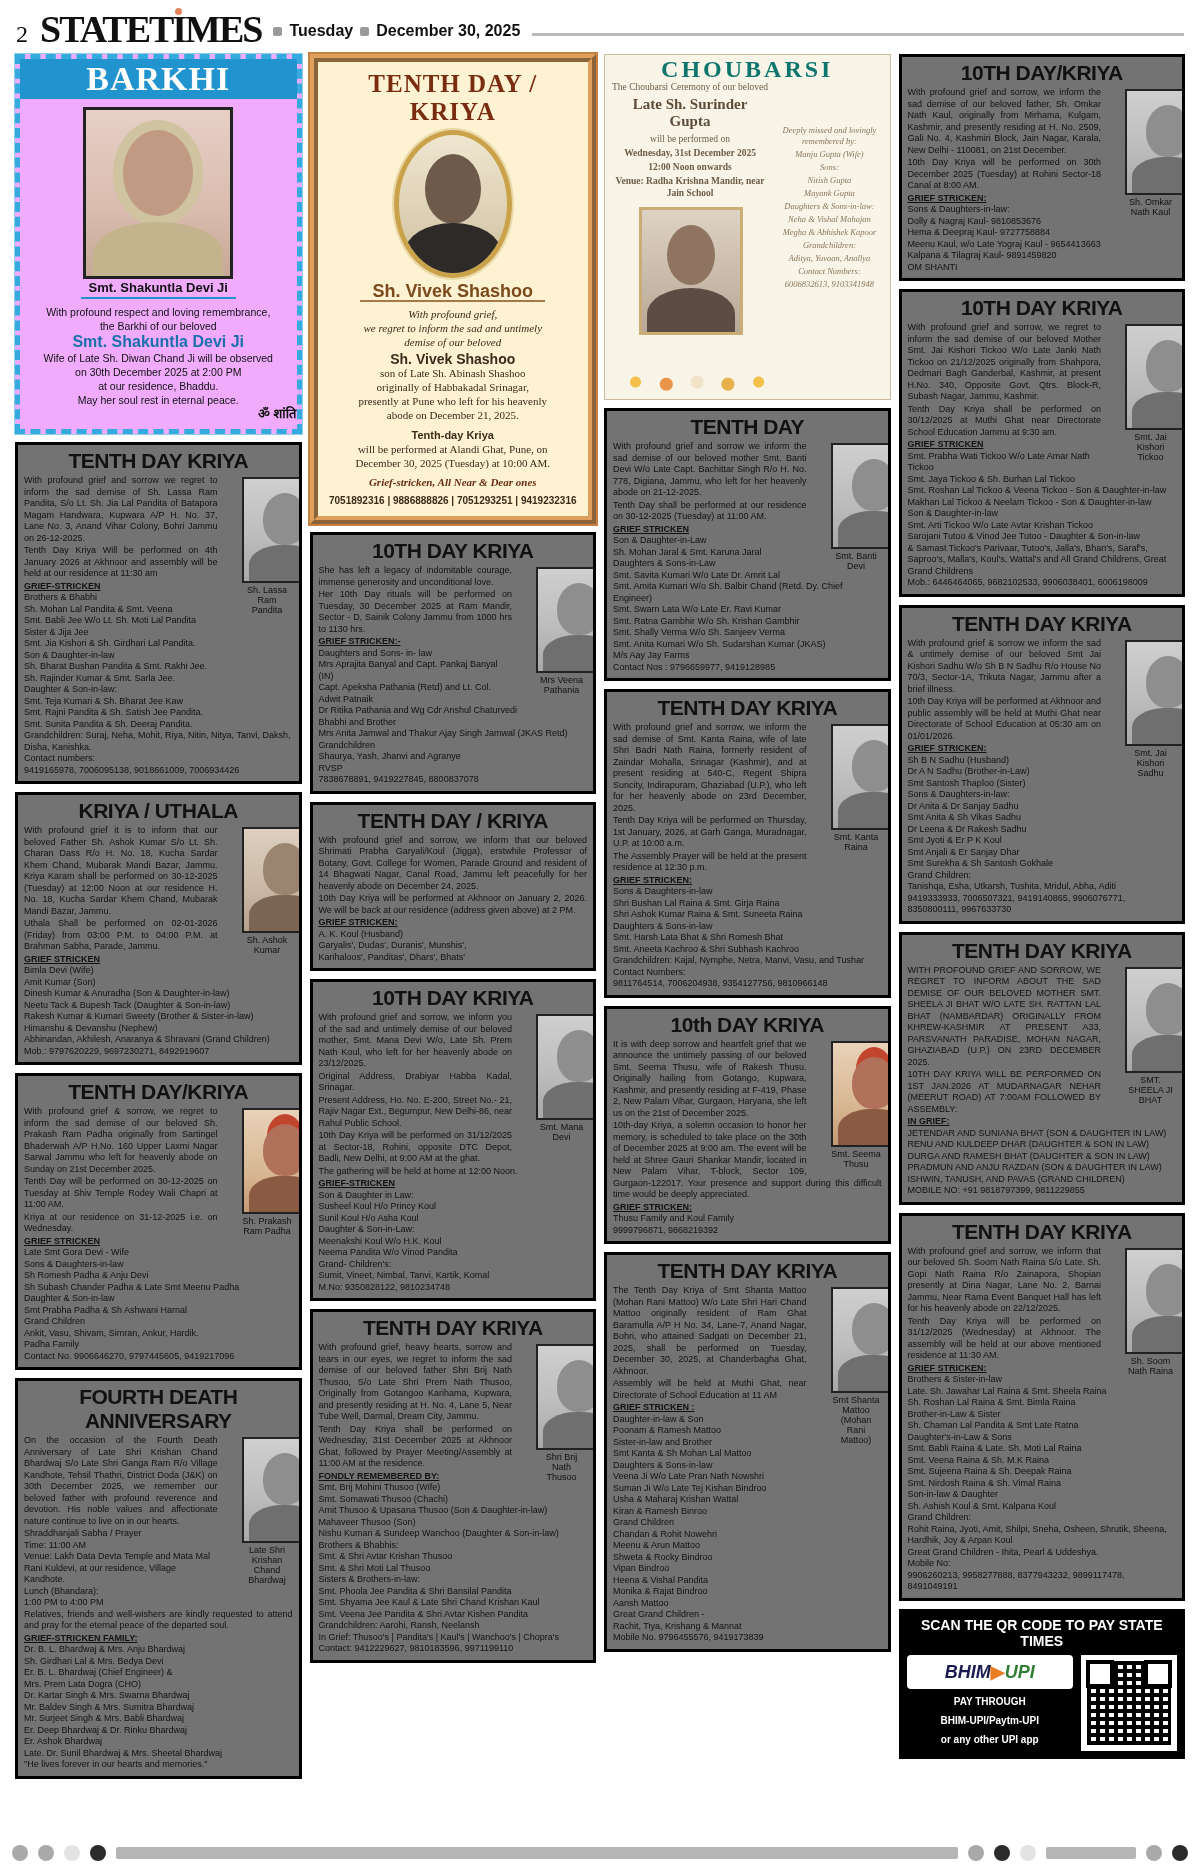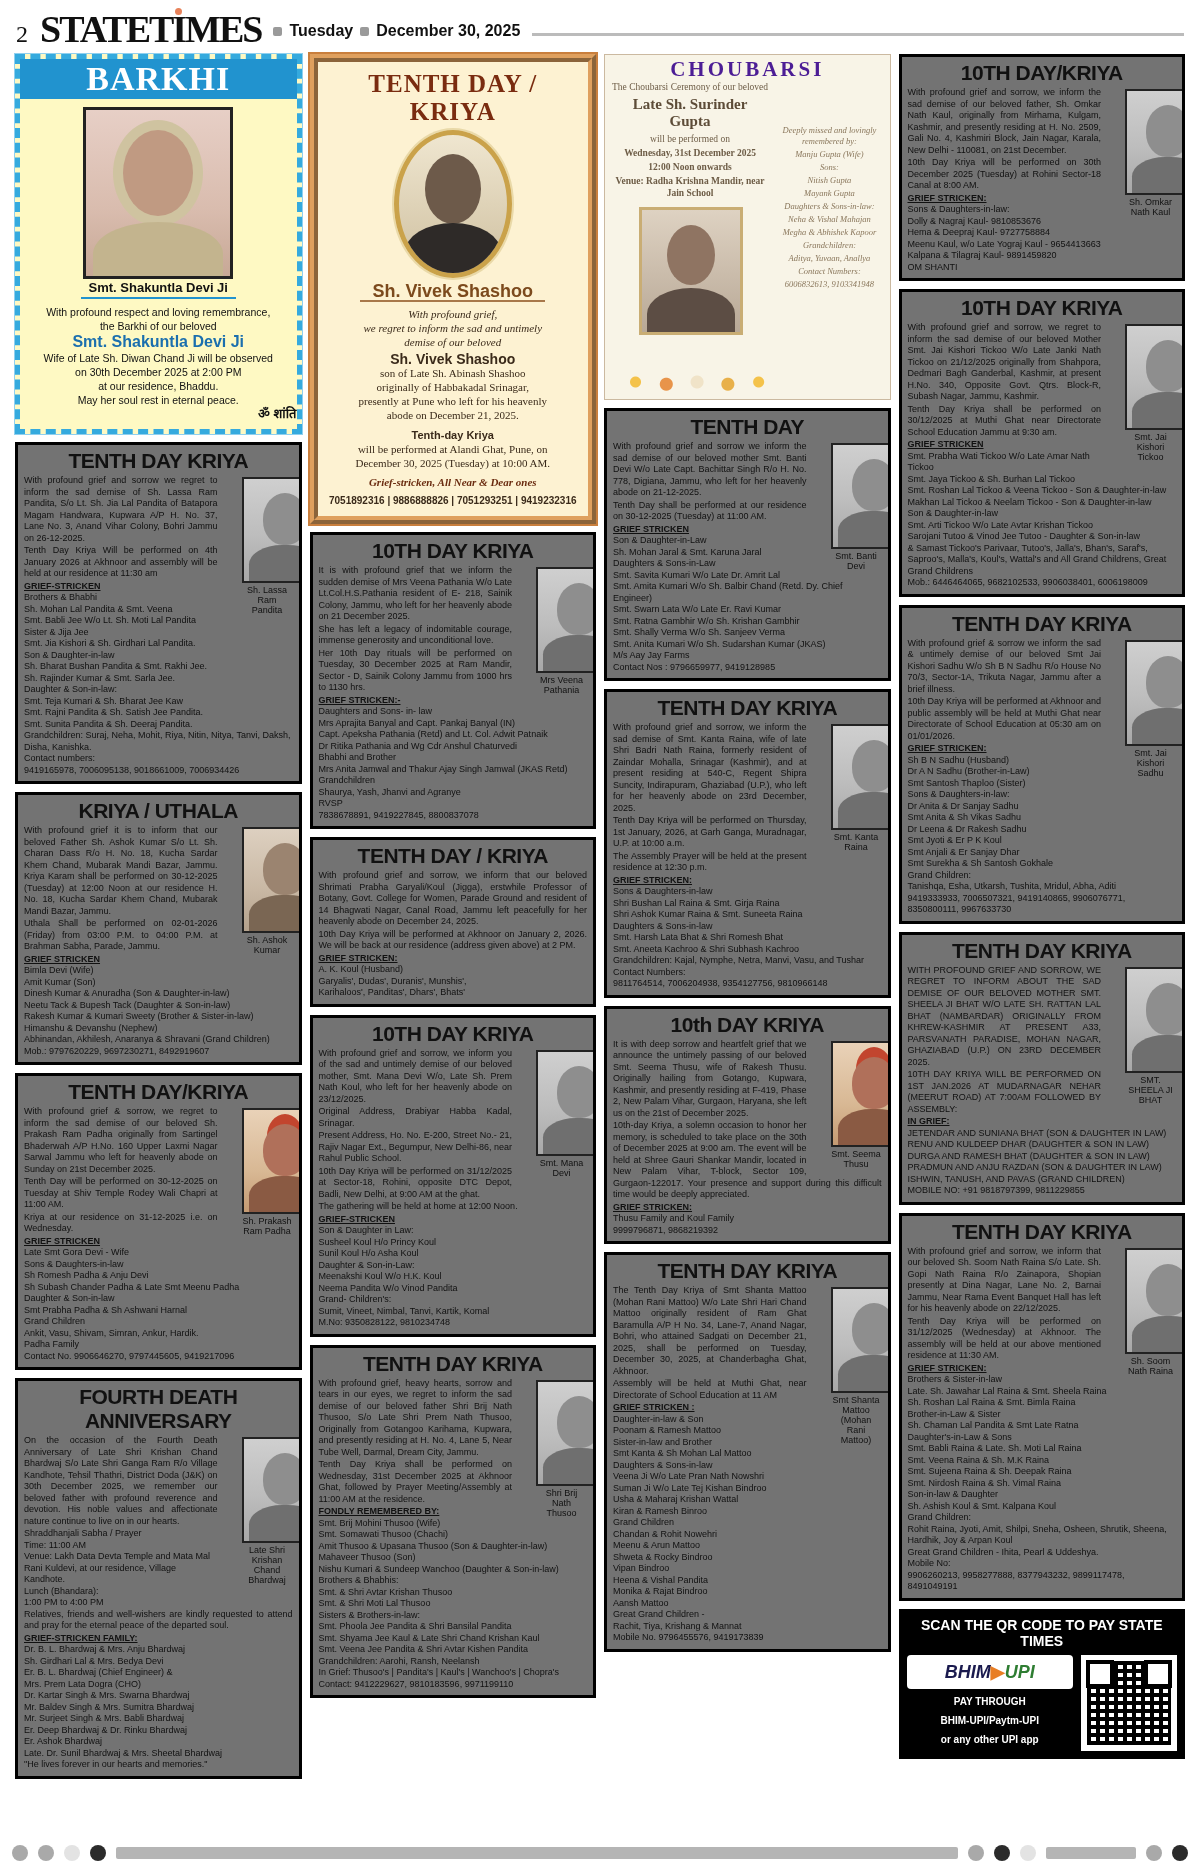--- a/index.html
+++ b/index.html
@@ -36,21 +36,21 @@
   .photo.warm::before { background:#b0705a; box-shadow:0 -14px 0 -4px #c2452e; }
   .photo.warm::after { background:#8a5a43; }
   .photo.sepia { background:linear-gradient(180deg,#ddd0c0 0%,#c9b8a4 60%,#b3a18c 100%); }
   .photo.sepia::before { background:#9b8470; }
   .photo.sepia::after { background:#7a6653; }
   .cap { margin-top:2px; }
   .p { text-align:justify; margin-bottom:1px; }
   .lbl { font-weight:bold; text-decoration:underline; }
   .ln { }
   
-  .barkhi { border:5px dashed #35aade; outline:1px solid #8fd0ef; background:#fef9c3; text-align:center;
+  .barkhi { border:5px dashed #35aade; outline:1px solid #8fd0ef; background:#f0abfc; text-align:center;
             padding-bottom:8px; font-size:10.5px; line-height:14px; }
   .barkhi-band { background:#2193cf; color:#fff; font-family:"Liberation Serif", serif; font-weight:bold;
             font-size:34px; line-height:40px; letter-spacing:1px; }
   .barkhi .photo-big { width:150px; height:172px; margin:8px auto 2px; border:3px solid #222; position:relative; overflow:hidden;
             background:linear-gradient(180deg,#e7cfc6 0%,#d9bcae 60%,#c7a896 100%); }
   .photo-big::before { content:""; position:absolute; left:50%; top:12%; width:70px; height:86px;
             transform:translateX(-50%); border-radius:50%; background:#c09a82; box-shadow:0 0 0 10px #cfc3a0; }
   .photo-big::after { content:""; position:absolute; left:50%; bottom:-10px; width:130px; height:64px;
             transform:translateX(-50%); border-radius:50% 50% 0 0; background:#c3b48e; }
   .barkhi .bcap { font-weight:bold; font-size:13px; border-bottom:2px solid #2193cf;
@@ -72,21 +72,21 @@
   .ornate .oname { color:#7c4a1d; font-weight:bold; font-size:18px; font-family:"Liberation Sans", sans-serif;
             border-bottom:2px solid #a8784a; display:inline-block; padding:0 12px 2px; margin-bottom:5px; }
   .ornate .it { font-style:italic; }
   .ornate .bold-name { font-weight:bold; font-size:14px; font-family:"Liberation Sans", sans-serif; margin-top:3px; }
   .ornate .sub { font-weight:bold; font-family:"Liberation Sans", sans-serif; margin-top:6px; }
   .ornate .it2 { font-style:italic; font-weight:bold; color:#6b2c10; margin-top:5px; }
   .ornate .phones { font-family:"Liberation Sans", sans-serif; font-weight:bold; font-size:10px; margin-top:5px; }
   
   .choub { background:#f8f4e7; border:1px solid #cbb9a0; padding:8px 6px; position:relative; min-height:346px;
            font-family:"Liberation Serif", serif; color:#6d5c46; font-size:9.5px; line-height:12px; }
-  .choub .ctitle { text-align:center; font-weight:bold; font-size:21px; letter-spacing:3px; color:#4c1d95; margin-bottom:6px; }
+  .choub .ctitle { text-align:center; font-weight:bold; font-size:24px; letter-spacing:3px; color:#0f766e; margin-bottom:6px; }
   .choub .cleft { width:58%; text-align:center; }
   .choub .cintro { margin-bottom:3px; }
   .choub .cname { font-weight:bold; font-size:15px; line-height:17px; color:#5d4c38; margin-bottom:3px; }
   .choub .cline { margin-bottom:2px; }
   .choub .cline.strong { font-weight:bold; }
   .choub .cright { position:absolute; right:6px; top:70px; width:38%; text-align:center; font-style:italic;
            color:#8a775c; font-size:8.5px; line-height:11px; }
   .choub .cright .rl { margin-bottom:2px; }
   .choub .cphoto { width:104px; height:128px; margin:8px 0 0 28px; border:3px solid #c9ad74; position:relative; overflow:hidden;
            background:linear-gradient(180deg,#ded2c2 0%,#b8a896 100%); }
@@ -240,21 +240,20 @@
         </section>
       </div>
       <div class="column">
         <section class="ornate"><h2>TENTH DAY / KRIYA</h2><div class="oval"></div><div class="oname">Sh. Vivek Shashoo</div><div class="it">With profound grief,</div><div class="it">we regret to inform the sad and untimely</div><div class="it">demise of our beloved</div><div class="bold-name">Sh. Vivek Shashoo</div><div class="rm">son of Late Sh. Abinash Shashoo</div><div class="rm">originally of Habbakadal Srinagar,</div><div class="rm">presently at Pune who left for his heavenly</div><div class="rm">abode on December 21, 2025.</div><div class="sub">Tenth-day Kriya</div><div class="rm">will be performed at Alandi Ghat, Pune, on</div><div class="rm">December 30, 2025 (Tuesday) at 10:00 AM.</div><div class="it2">Grief-stricken, All Near &amp; Dear ones</div><div class="phones">7051892316 | 9886888826 | 7051293251 | 9419232316</div></section>
         <section class="box">
           <h2>10TH DAY KRIYA</h2>
           <div class="pwrap">
             <div class="photo gray"></div>
             <div class="cap">Mrs Veena Pathania</div>
           </div>
-          <div class="p">It is with profound grief that we inform the sudden demise of Mrs Veena Pathania W/o Late Lt.Col.H.S.Pathania resident of E- 218, Sainik Colony, Jammu, who left for her heavenly abode on 21 December 2025.</div>
           <div class="p">She has left a legacy of indomitable courage, immense generosity and unconditional love.</div>
           <div class="p">Her 10th Day rituals will be performed on Tuesday, 30 December 2025 at Ram Mandir, Sector - D, Sainik Colony Jammu from 1000 hrs to 1130 hrs.</div>
           <div class="lbl">GRIEF STRICKEN:-</div>
           <div class="ln">Daughters and Sons- in- law</div>
           <div class="ln">Mrs Aprajita Banyal and Capt. Pankaj Banyal (IN)</div>
           <div class="ln">Capt. Apeksha Pathania (Retd) and Lt. Col. Adwit Patnaik</div>
           <div class="ln">Dr Ritika Pathania and Wg Cdr Anshul Chaturvedi</div>
           <div class="ln">Bhabhi and Brother</div>
           <div class="ln">Mrs Anita Jamwal and Thakur Ajay Singh Jamwal (JKAS Retd)</div>
           <div class="ln">Grandchildren</div>

